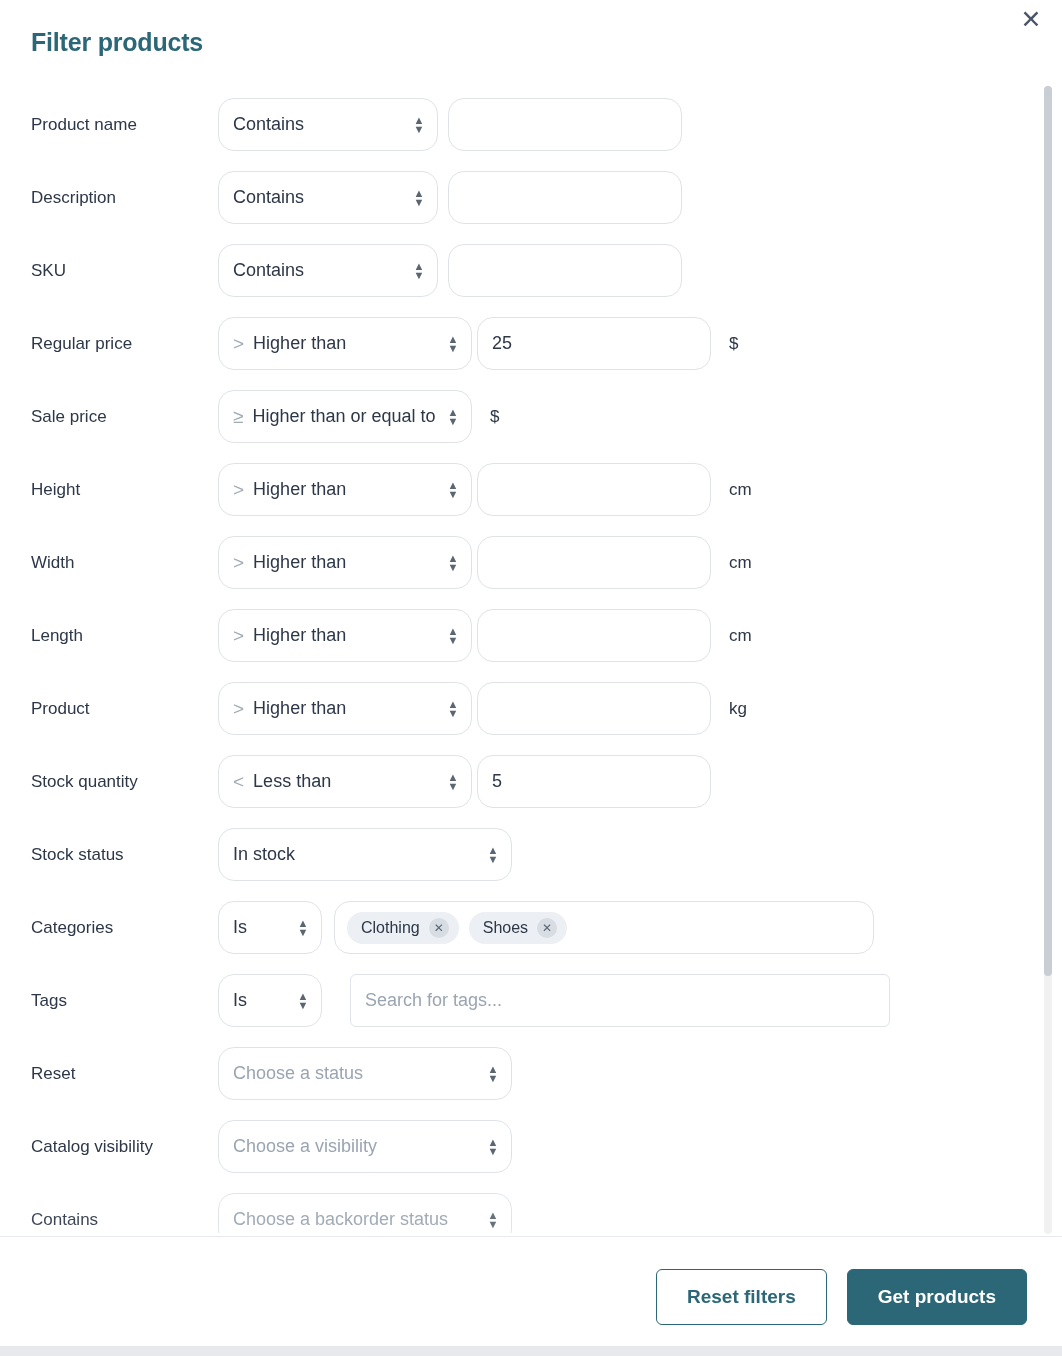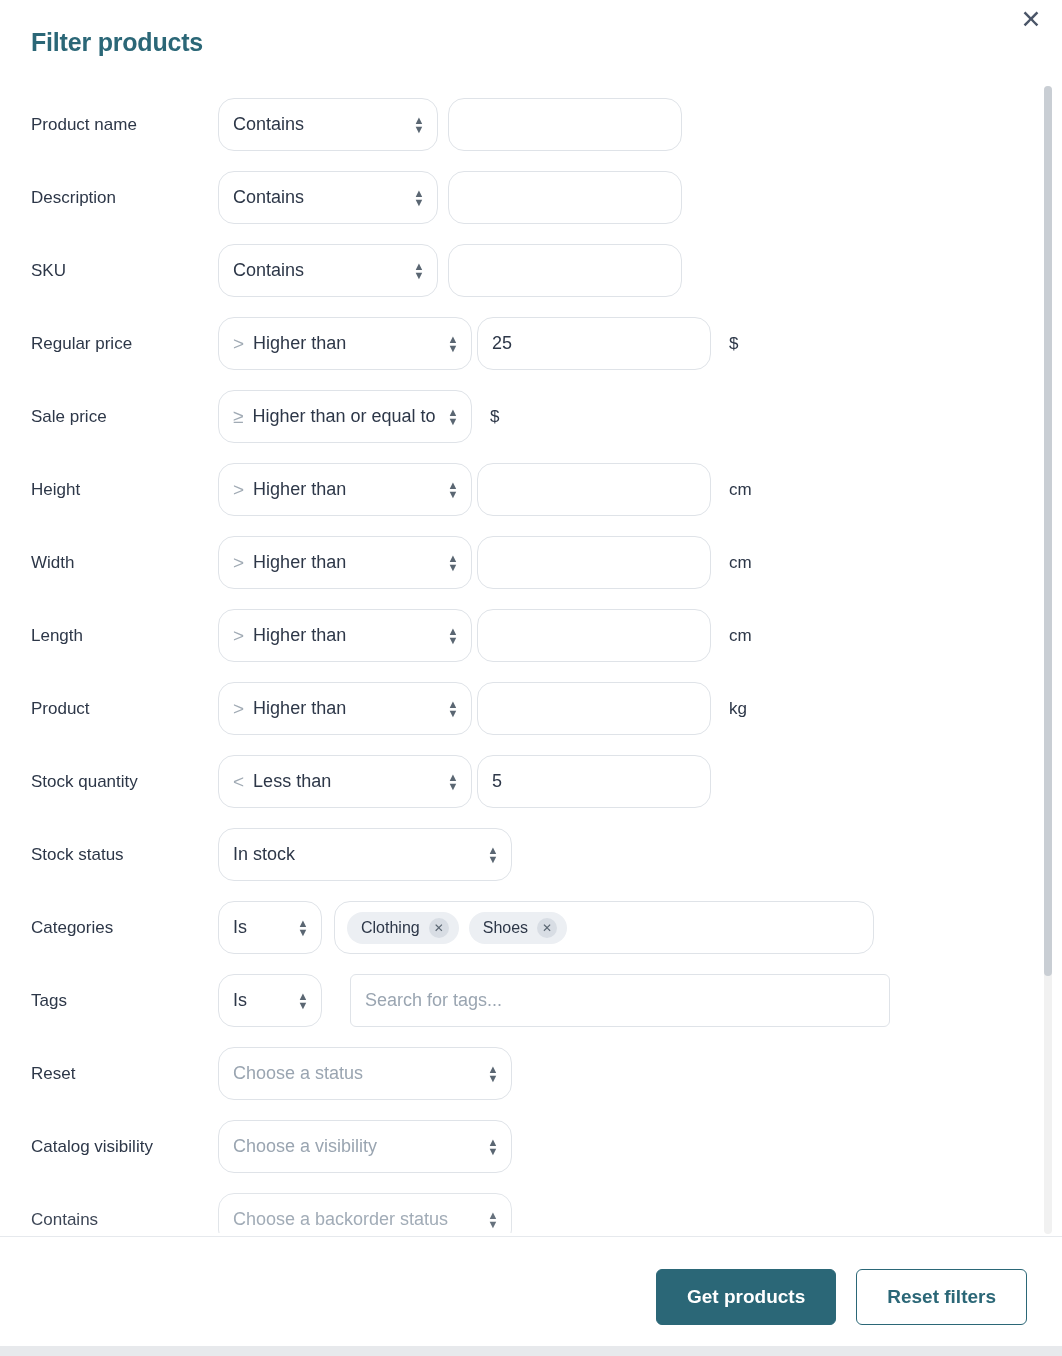--- a/index.html
+++ b/index.html
@@ -402,18 +402,18 @@
       </div>
 
     </div>
   </div>
 
   <div class="scrollbar-track">
     <div class="scrollbar-thumb"></div>
   </div>
 
   <div class="footer">
+    <div class="btn btn-secondary">Reset filters</div>
     <div class="btn btn-primary">Get products</div>
-    <div class="btn btn-secondary">Reset filters</div>
   </div>
 
   <div class="page-bottom-strip"></div>
 </div>
 
 </body></html>

